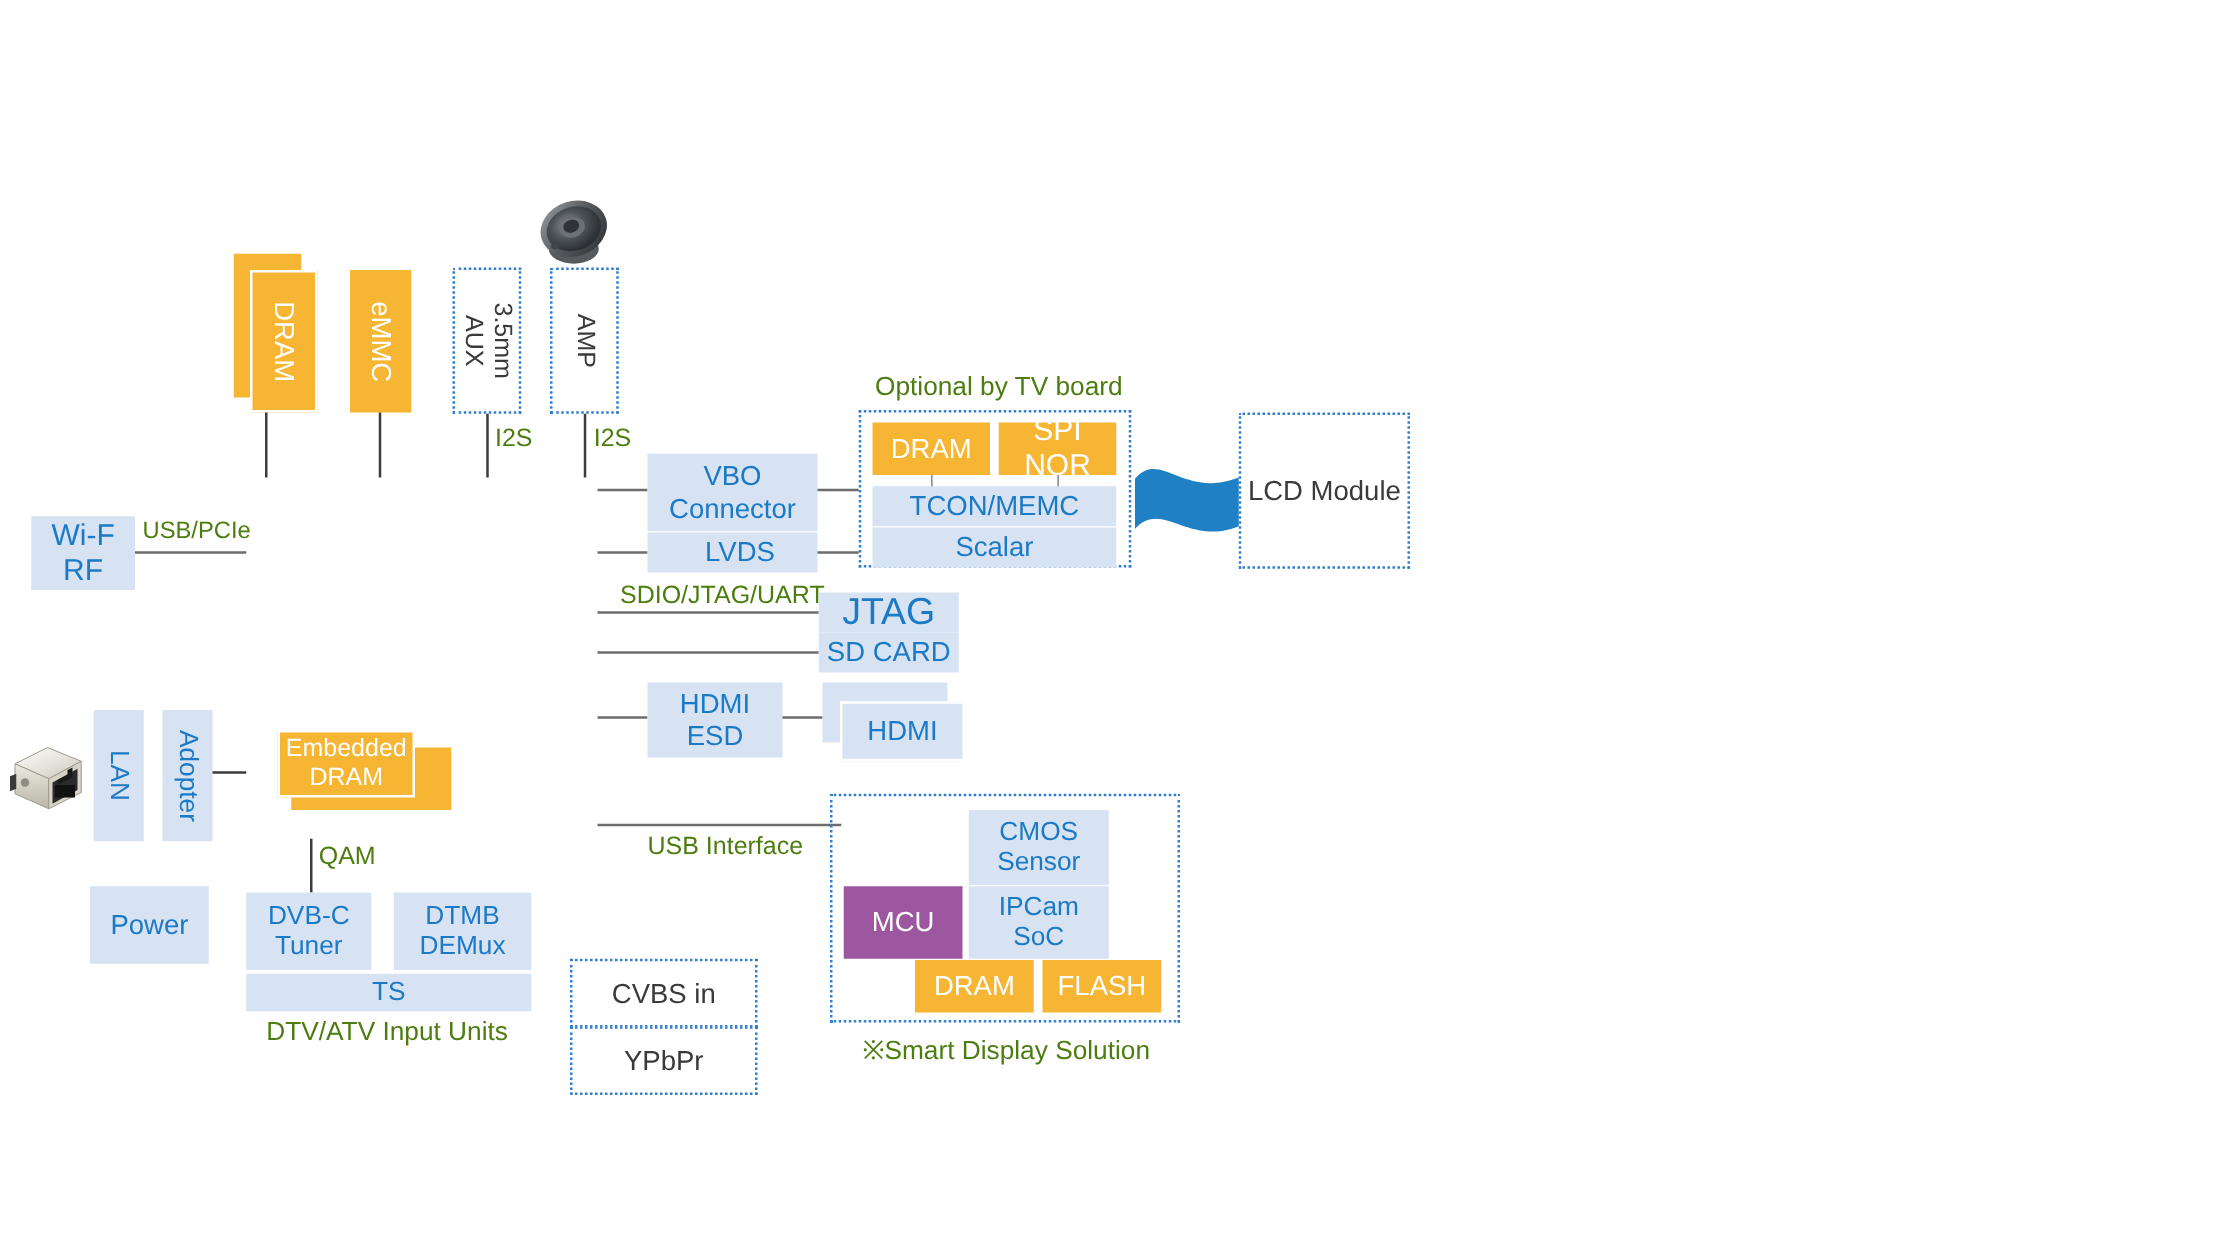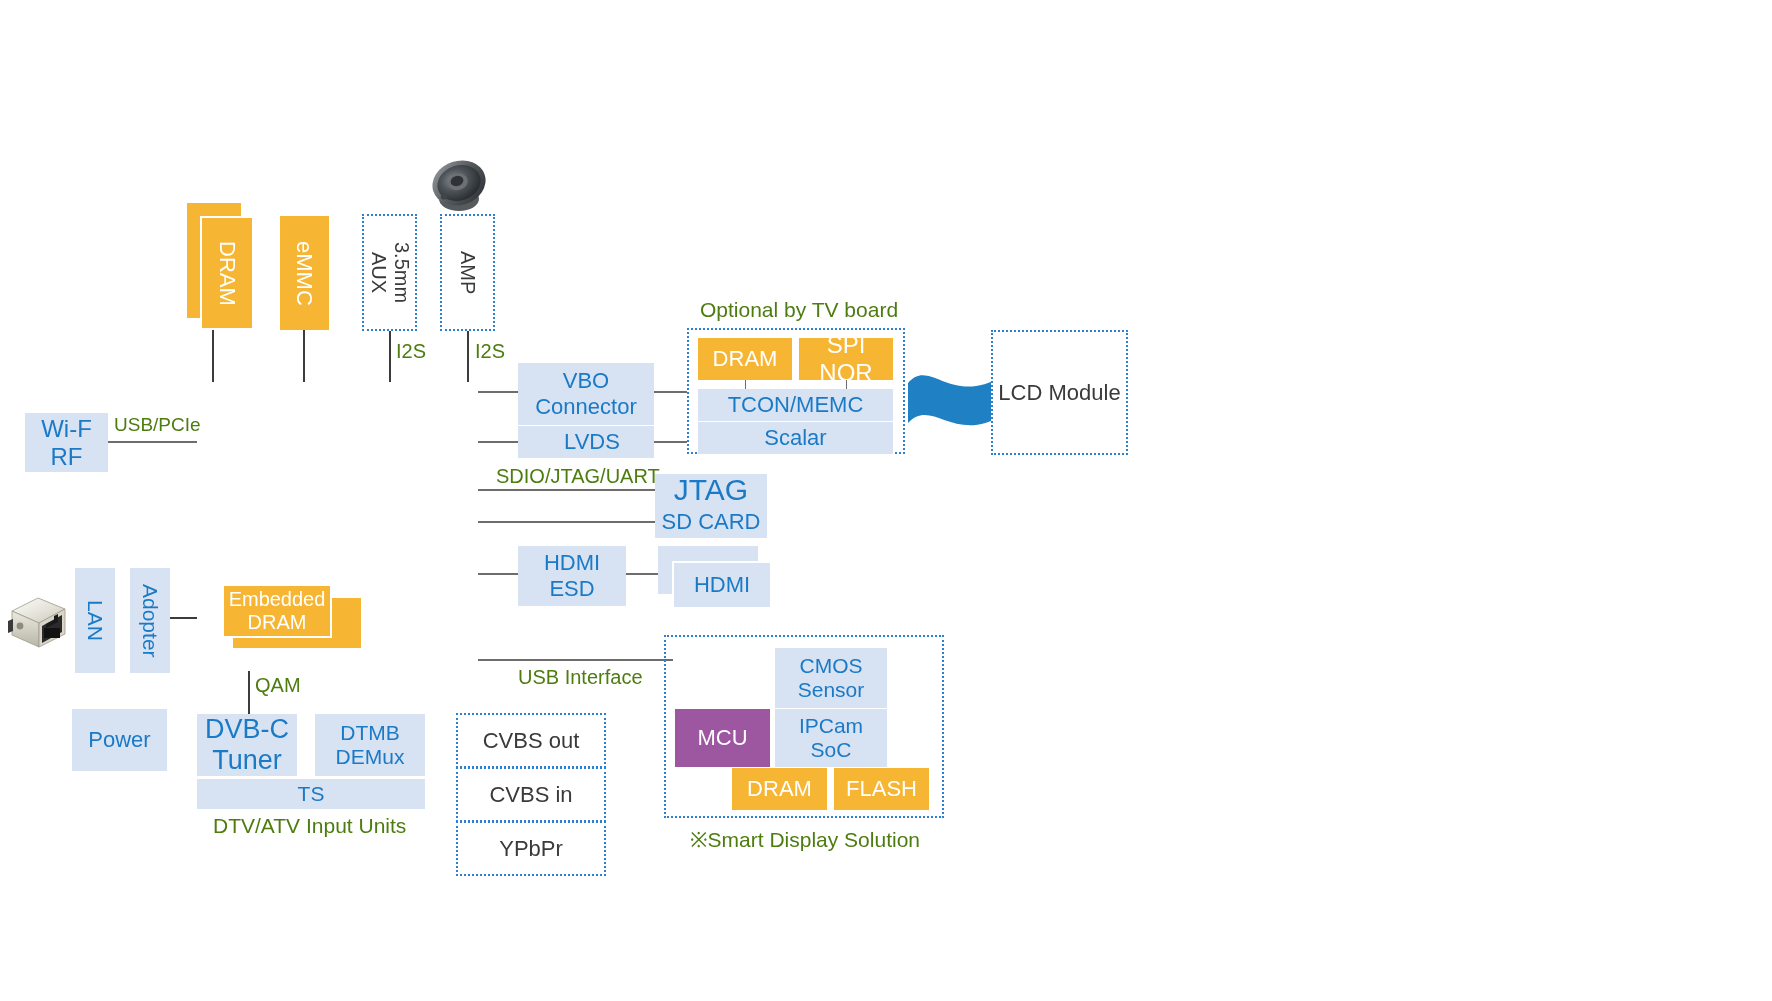--- a/index.html
+++ b/index.html
@@ -170,28 +170,27 @@
 
   <div class="blk b-blue vert" style="left:75px; top:568px; width:40px; height:105px; font-size:21px;">LAN</div>
   <div class="blk b-blue vert" style="left:130px; top:568px; width:40px; height:105px; font-size:21px;">Adopter</div>
   <div class="line h" style="left:170px; top:617px; width:27px;"></div>
 
   <div class="blk b-blue" style="left:72px; top:709px; width:95px; height:62px; font-size:22px;">Power</div>
 
   <div class="line v" style="left:248px; top:671px; height:43px;"></div>
   <div class="cap" style="left:255px; top:674px; font-size:20px;">QAM</div>
 
-  <div class="blk b-blue" style="left:197px; top:714px; width:100px; height:62px; font-size:27px;">DVB-C
+  <div class="blk b-blue" style="left:197px; top:714px; width:100px; height:62px; font-size:21px;">DVB-C
 Tuner</div>
   <div class="blk b-blue" style="left:315px; top:714px; width:110px; height:62px; font-size:21px;">DTMB
 DEMux</div>
   <div class="blk b-blue" style="left:197px; top:779px; width:228px; height:30px; font-size:21px;">TS</div>
   <div class="cap" style="left:213px; top:814px; font-size:21px;">DTV/ATV Input Units</div>
 
-  <div class="blk b-dotted" style="left:456px; top:713px; width:150px; height:55px; font-size:22px;">CVBS out</div>
   <div class="blk b-dotted" style="left:456px; top:767px; width:150px; height:55px; font-size:22px;">CVBS in</div>
   <div class="blk b-dotted" style="left:456px; top:821px; width:150px; height:55px; font-size:22px;">YPbPr</div>
 
   <div class="line h grey" style="left:478px; top:391px; width:40px;"></div>
   <div class="blk b-blue" style="left:518px; top:363px; width:136px; height:62px; font-size:22px;">VBO
 Connector</div>
 
   <div class="line h grey" style="left:478px; top:441px; width:40px;"></div>
   <div class="blk b-blue" style="left:518px; top:426px; width:136px; height:32px; font-size:22px;padding-left:12px;">LVDS</div>
 

